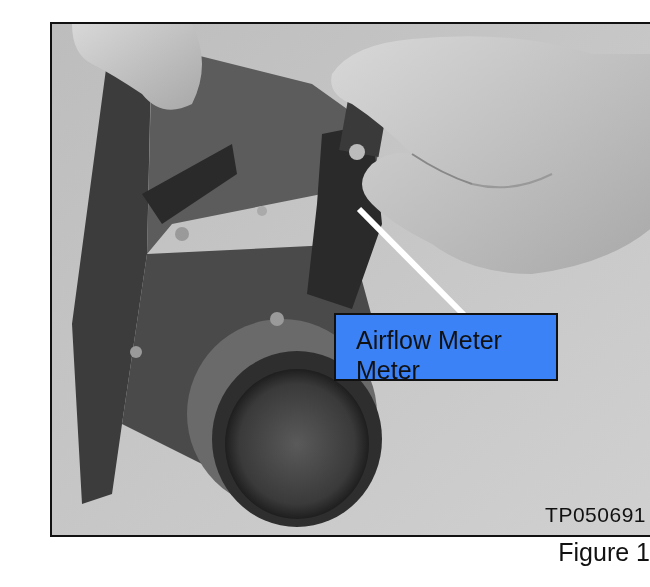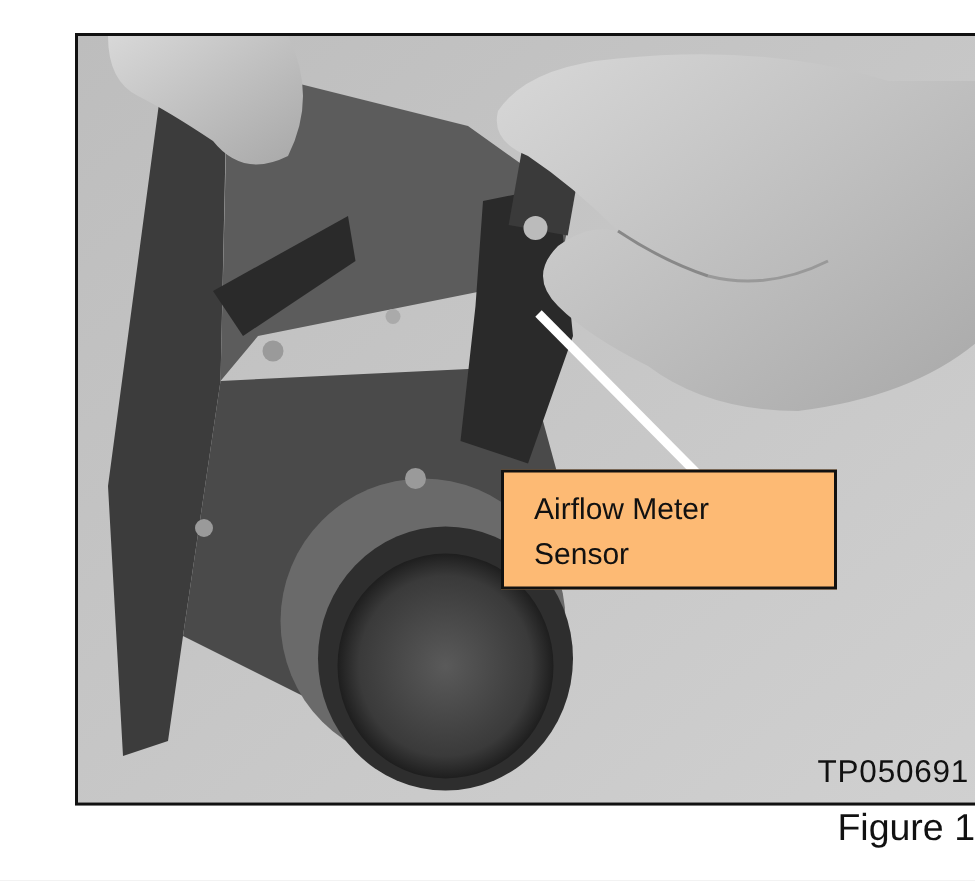--- a/index.html
+++ b/index.html
@@ -5,24 +5,24 @@
   html, body { margin: 0; padding: 0; background: #ffffff; }
   body { width: 650px; height: 587px; position: relative; overflow: hidden; font-family: "Liberation Sans", sans-serif; }
   .photo-frame {
     position: absolute; left: 12px; top: 22px; width: 604px; height: 511px;
     border: 2px solid #111; overflow: hidden;
     background: #c8c8c8;
     margin-left: 38px;
   }
   .photo-frame svg { position: absolute; left: 0; top: 0; }
   .callout-box {
-    position: absolute; left: 334px; top: 313px; width: 224px; height: 80px;
-    background: #fdba74; border: 2px solid #111; box-sizing: border-box;
+    position: absolute; left: 334px; top: 313px; width: 224px; height: 68px;
+    background: #3b82f6; border: 2px solid #111; box-sizing: border-box;
     padding: 10px 0 0 20px;
-    font-size: 20px; line-height: 30px; color: #111;
+    font-size: 25px; line-height: 30px; color: #111;
   }
   .callout-line-1, .callout-line-2 { display: block; white-space: nowrap; }
   .tp-code {
     position: absolute; right: 10px; bottom: 8px;
     font-size: 21px; color: #111; letter-spacing: 0.5px;
   }
   .caption {
     position: absolute; left: 0; width: 650px; top: 538px; text-align: right;
     font-size: 25px; color: #111;
   }
@@ -73,16 +73,16 @@
     <circle cx="225" cy="295" r="7" fill="#9a9a9a"></circle>
     <circle cx="84" cy="328" r="6" fill="#9a9a9a"></circle>
 
     <line x1="307" y1="185" x2="413" y2="292" stroke="#ffffff" stroke-width="6"></line>
   </svg>
   <div class="tp-code">TP050691</div>
 </div>
 
 <div class="callout-box">
   <span class="callout-line-1">Airflow Meter</span>
-  <span class="callout-line-2">Sensor</span>
+  <span class="callout-line-2">Meter</span>
 </div>
 
 <div class="caption">Figure 1</div>
 
 </body></html>

